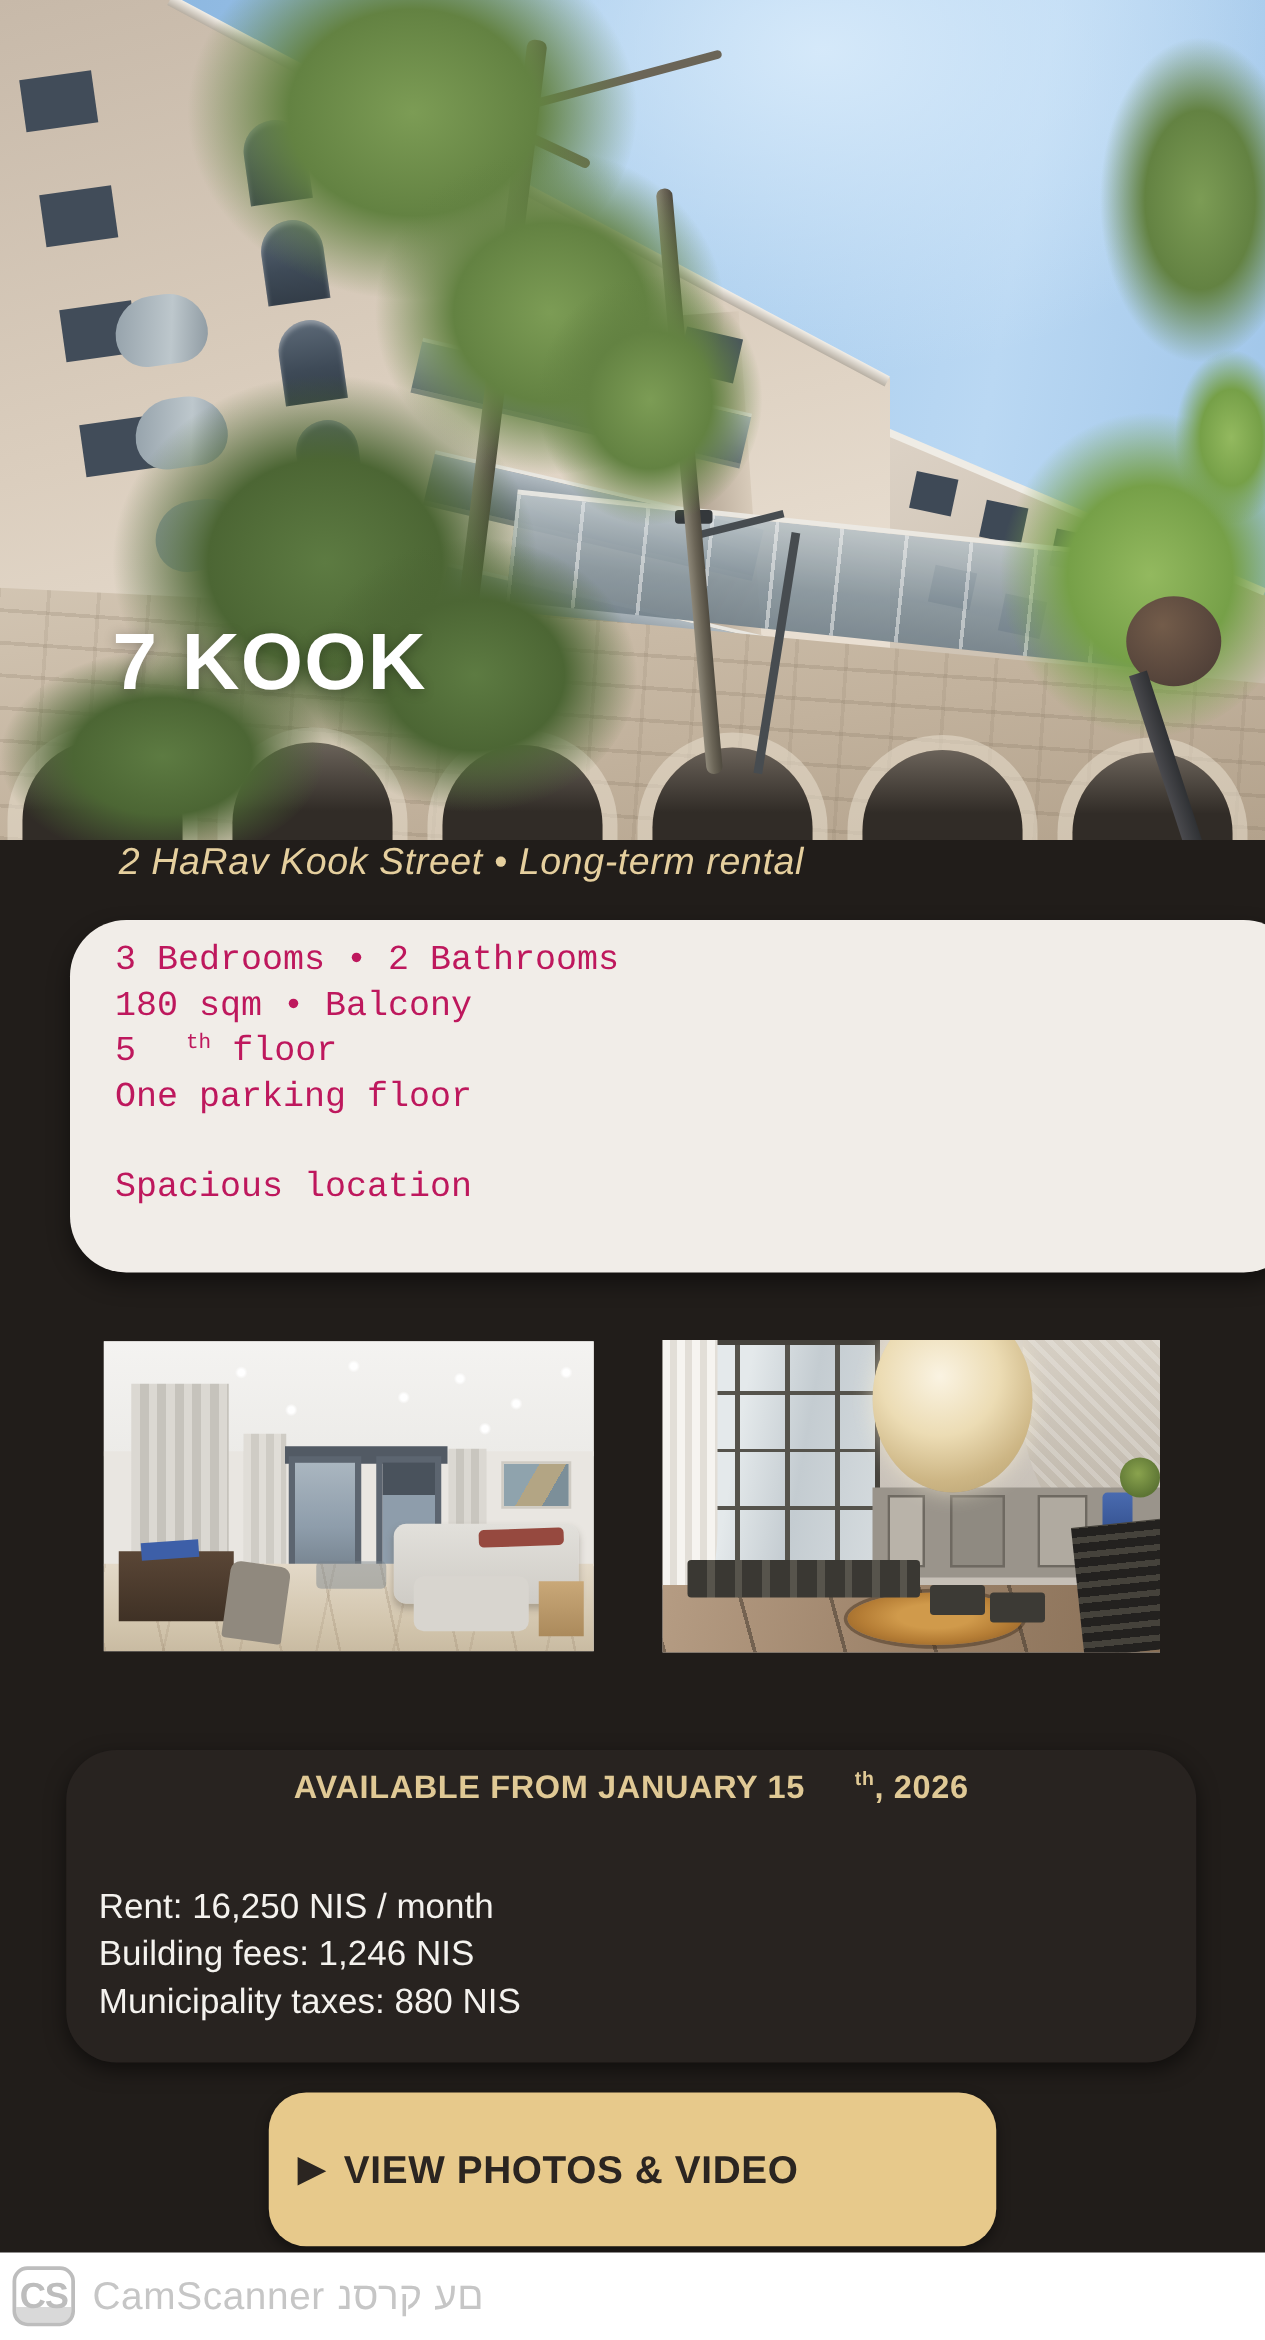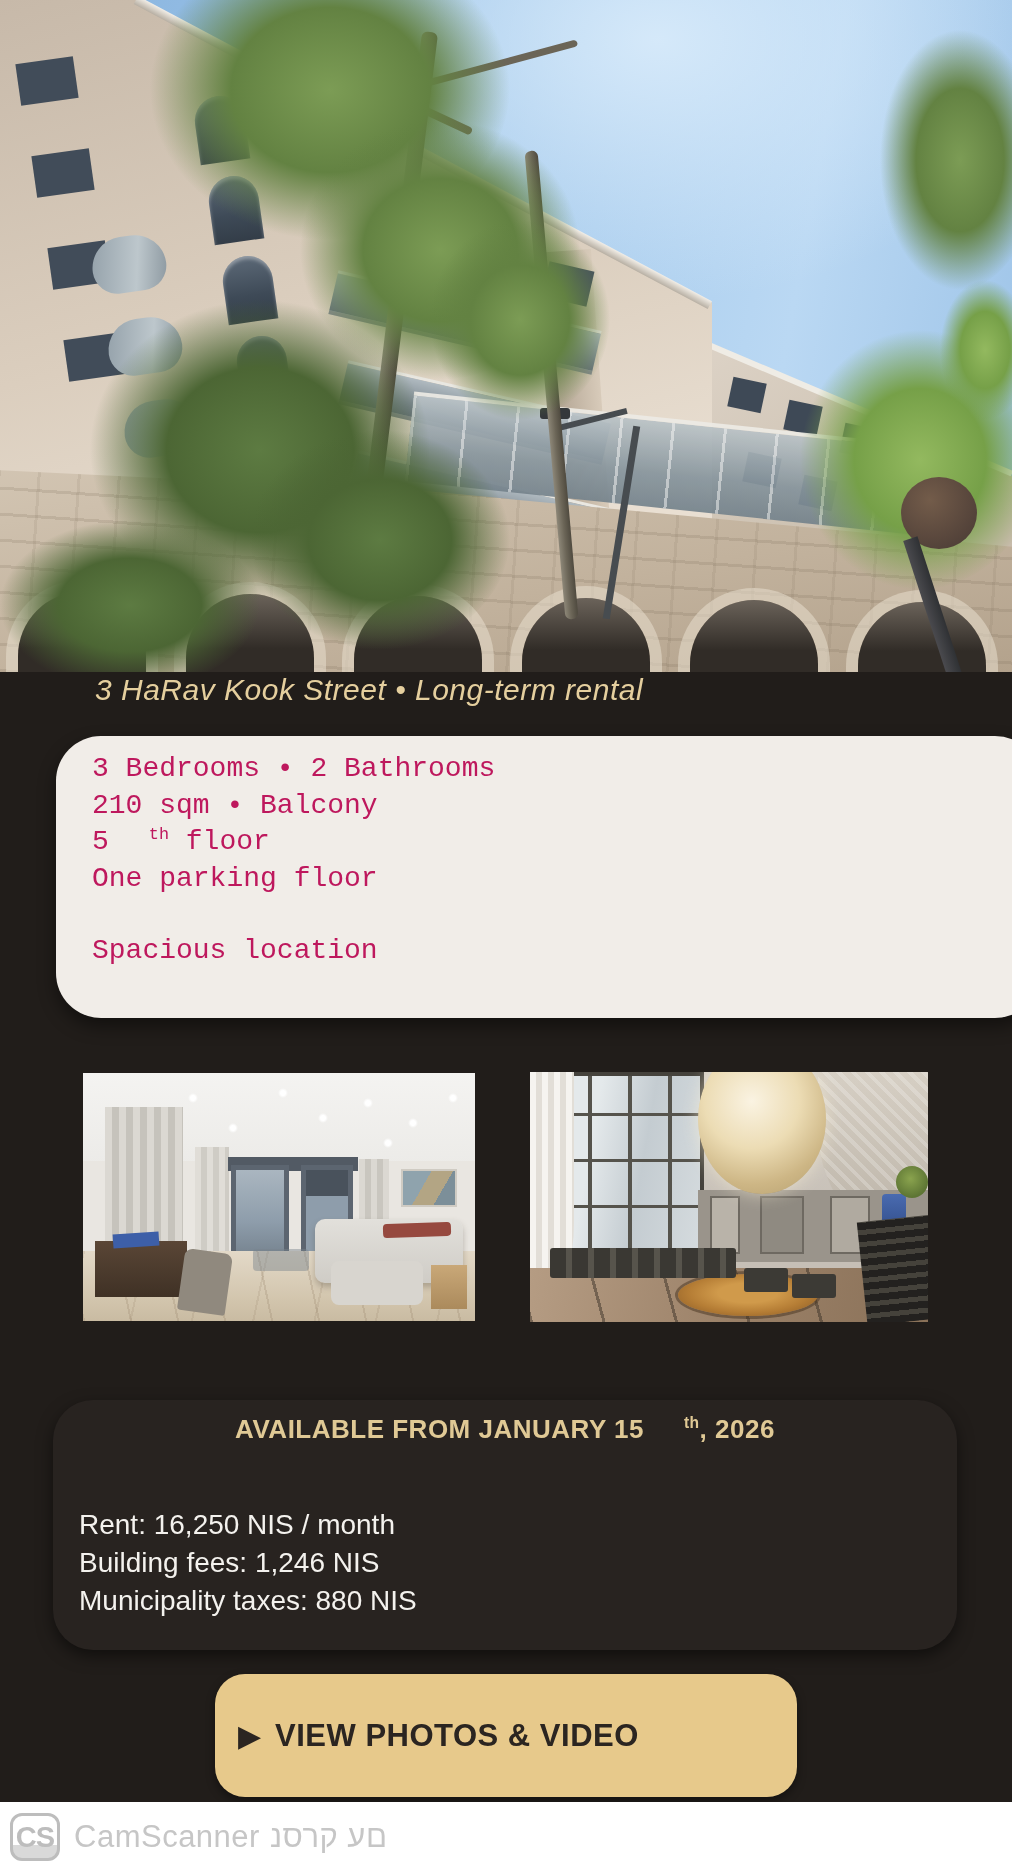--- a/index.html
+++ b/index.html
@@ -256,27 +256,28 @@
     <div class="tb tbB" style="left:0px;top:520px;width:260px;height:170px;"></div>
     <div class="tb tbA" style="left:430px;top:220px;width:180px;height:200px;"></div>
     <div class="tb tbB" style="left:250px;top:430px;width:260px;height:220px;"></div>
     <div class="tb tbA" style="left:880px;top:30px;width:160px;height:260px;"></div>
     <div class="tb tbC" style="left:800px;top:330px;width:240px;height:260px;"></div>
     <div class="tb tbC" style="left:940px;top:280px;width:90px;height:140px;"></div>
 
     <div class="sign"></div>
     <div class="sign-pole"></div>
 
-  </div>
-
-  <div class="subtitle">3 HaRav Kook Street • Long-term rental</div>
+    <h1 class="hero-title">7 KOOK</h1>
+  </div>
+
+  <div class="subtitle">2 HaRav Kook Street • Long-term rental</div>
 
   <div class="details-card">
     <div>3 Bedrooms • 2 Bathrooms</div>
-    <div>210 sqm • Balcony</div>
+    <div>180 sqm • Balcony</div>
     <div><span>5</span><sup>th</sup><span> floor</span></div>
     <div>One parking floor</div>
     <div class="dgap"></div>
     <div>Spacious location</div>
   </div>
 
   <div class="photo1">
     <div class="p1-ceiling"></div>
     <div class="p1-backwall"></div>
     <div class="p1-cur1"></div>

